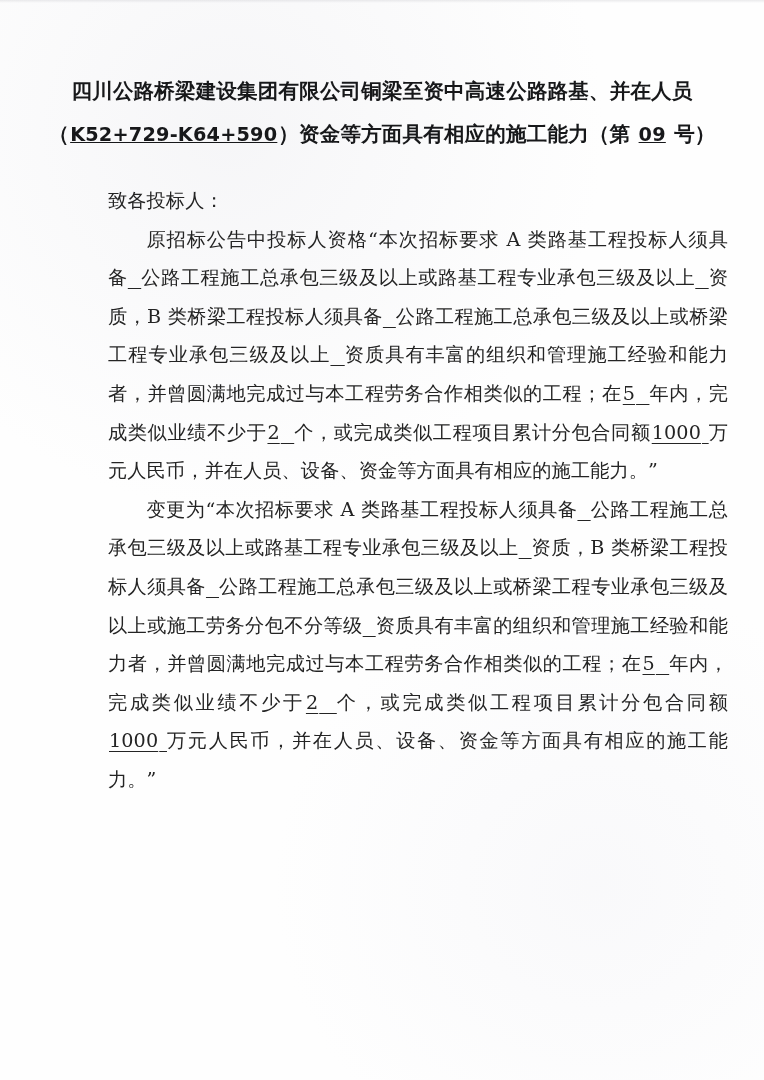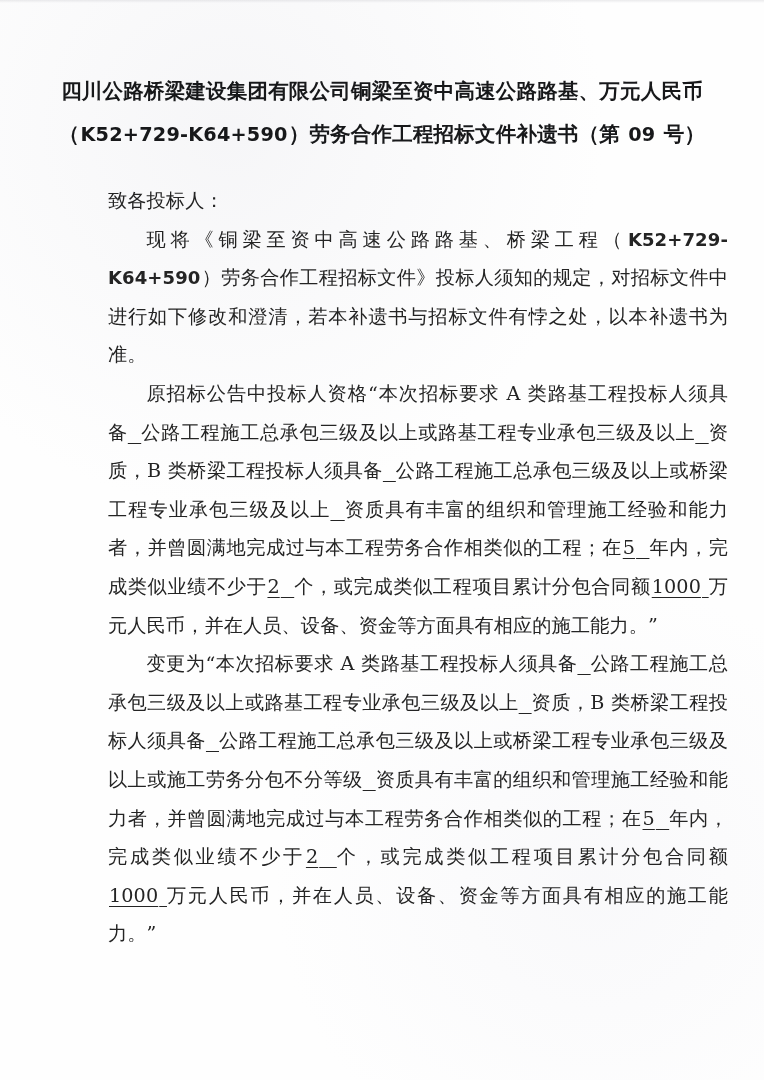--- a/index.html
+++ b/index.html
@@ -76,20 +76,21 @@
   
   .lat {
     font-family: "DejaVu Serif", "Liberation Serif", serif;
     padding: 0 1px;
   }
   .lat-b {
     font-family: "DejaVu Sans", "Liberation Sans", sans-serif;
     font-weight: 700;
     padding: 0 1px;
     font-size: 0.94em;
+    text-decoration: underline;
   }
 
   
   .ul {
     text-decoration-thickness: 1.2px;
     text-underline-offset: 4px;
   }
   .blank {
     text-decoration: underline;
     text-decoration-thickness: 1.2px;
@@ -106,31 +107,30 @@
 </style>
 </head>
 <body>
 
 <div class="page">
   <div class="sheet-edge-top"></div>
 
   <div class="content">
 
     <div class="doc-title">
-      <div class="title-line first">四川公路桥梁建设集团有限公司铜梁至资中高速公路路基、万元人民币</div>
-      <div class="title-line"><span>（</span><span class="lat-b">K52+729-K64+590</span><span>）劳务合作工程招标文件补遗书（第 </span><span class="lat-b">09</span><span> 号）</span></div>
+      <div class="title-line first">四川公路桥梁建设集团有限公司铜梁至资中高速公路路基、并在人员</div>
+      <div class="title-line"><span>（</span><span class="lat-b">K52+729-K64+590</span><span>）资金等方面具有相应的施工能力（第 </span><span class="lat-b">09</span><span> 号）</span></div>
     </div>
 
     <div class="gap-md"></div>
 
     <div class="body-block">
 
       <p class="para salutation">致各投标人：</p>
 
-      <p class="para indent"><span>现将《铜梁至资中高速公路路基、桥梁工程（</span><span class="lat-b">K52+729-K64+590</span><span>）劳务合作工程招标文件》投标人须知的规定，对招标文件中进行如下修改和澄清，若本补遗书与招标文件有悖之处，以本补遗书为准。</span></p>
 
 
       <p class="para indent"><span>原招标公告中投标人资格“本次招标要求 A 类路基工程投标人须具备</span><span class="blank">&nbsp;&nbsp;</span><span class="ul">公路工程施工总承包三级及以上或路基工程专业承包三级及以上</span><span class="blank">&nbsp;&nbsp;</span><span>资质，B 类桥梁工程投标人须具备</span><span class="blank">&nbsp;&nbsp;</span><span class="ul">公路工程施工总承包三级及以上或桥梁工程专业承包三级及以上</span><span class="blank">&nbsp;&nbsp;</span><span>资质具有丰富的组织和管理施工经验和能力者，并曾圆满地完成过与本工程劳务合作相类似的工程；在</span><span class="blank lat">5</span><span class="blank">&nbsp;&nbsp;</span><span>年内，完成类似业绩不少于</span><span class="blank lat">2</span><span class="blank">&nbsp;&nbsp;</span><span>个，或完成类似工程项目累计分包合同额</span><span class="blank lat">1000</span><span class="blank">&nbsp;</span><span>万元人民币，并在人员、设备、资金等方面具有相应的施工能力。”</span></p>
 
       <p class="para indent"><span>变更为“本次招标要求 A 类路基工程投标人须具备</span><span class="blank">&nbsp;&nbsp;</span><span class="ul">公路工程施工总承包三级及以上或路基工程专业承包三级及以上</span><span class="blank">&nbsp;&nbsp;</span><span>资质，B 类桥梁工程投标人须具备</span><span class="blank">&nbsp;&nbsp;</span><span class="ul">公路工程施工总承包三级及以上或桥梁工程专业承包三级及以上或施工劳务分包不分等级</span><span class="blank">&nbsp;&nbsp;</span><span>资质具有丰富的组织和管理施工经验和能力者，并曾圆满地完成过与本工程劳务合作相类似的工程；在</span><span class="blank lat">5</span><span class="blank">&nbsp;&nbsp;</span><span>年内，完成类似业绩不少于</span><span class="blank lat">2</span><span class="blank">&nbsp;&nbsp;</span><span>个，或完成类似工程项目累计分包合同额</span><span class="blank lat">1000</span><span class="blank">&nbsp;</span><span>万元人民币，并在人员、设备、资金等方面具有相应的施工能力。”</span></p>
 
     </div>
   </div>
 </div>
 

